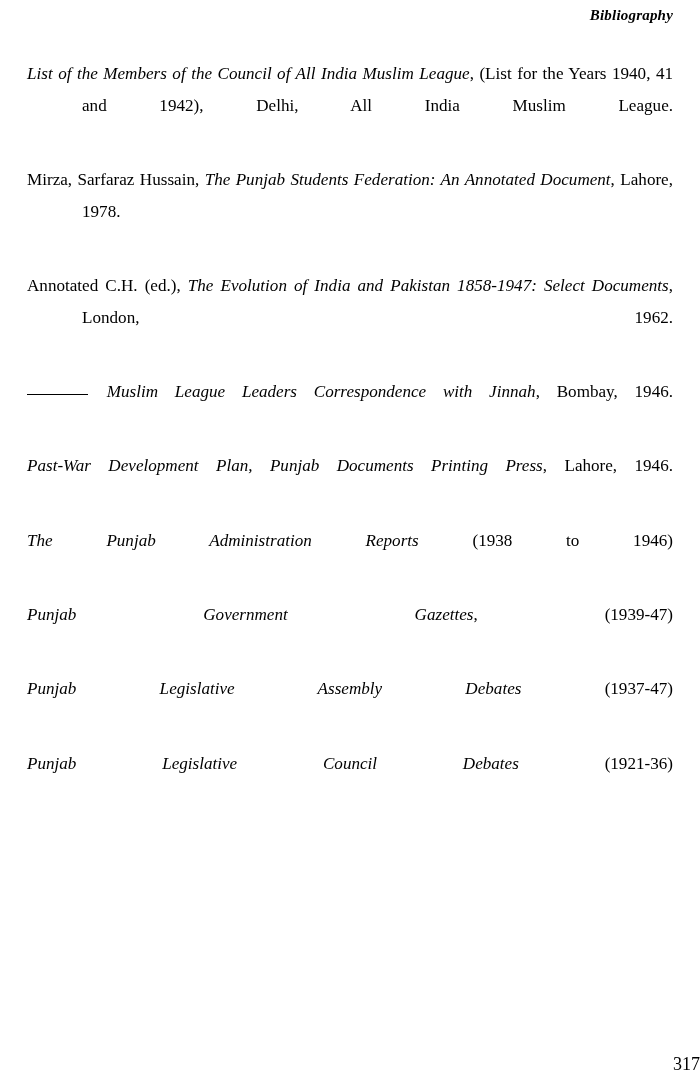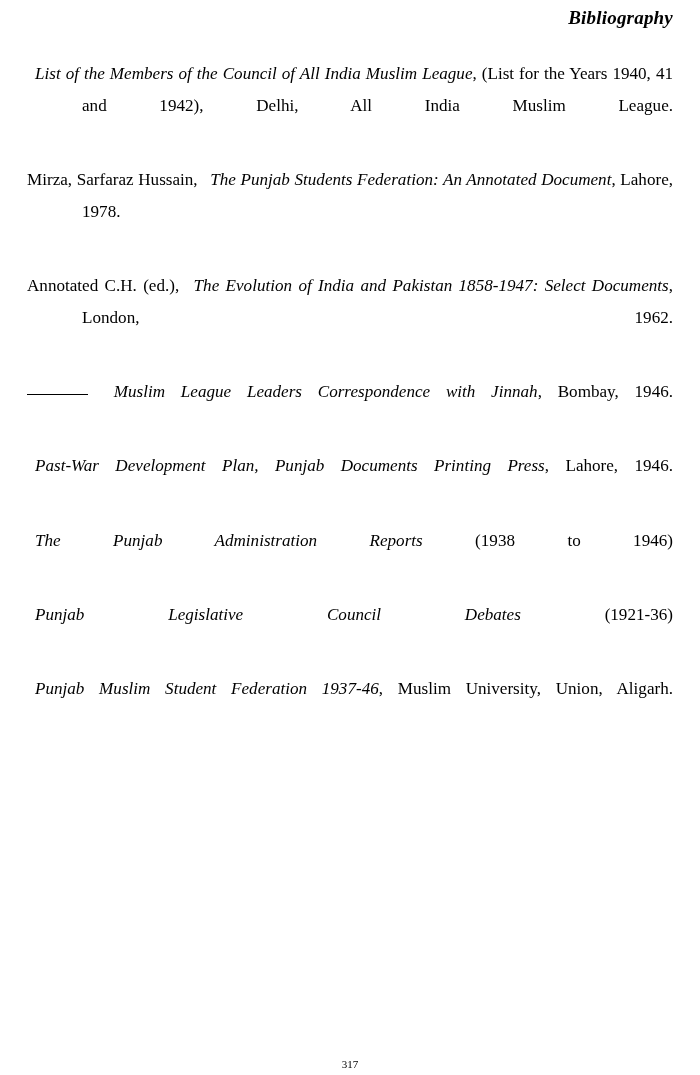--- a/index.html
+++ b/index.html
@@ -21,21 +21,21 @@
   .page {
     position: absolute;
     inset: 0;
   }
 
   
   .running-head {
     position: absolute;
     top: 7px;
     right: 27px;
-    font-size: 19px;
+    font-size: 15px;
     font-weight: bold;
     font-style: italic;
     letter-spacing: 0.2px;
     white-space: nowrap;
   }
 
   
   .biblio {
     position: absolute;
     left: 27px;
@@ -59,59 +59,59 @@
 
   
   .entry::after {
     content: "";
     display: inline-block;
     width: 100%;
   }
 
   i, .it {
     font-style: italic;
-    margin-left: 8px;
   }
   .rm {
     font-style: normal;
   }
 
   
   .author-rule {
     display: inline-block;
     width: 61px;
     border-bottom: 1.4px solid #000;
     vertical-align: 2px;
     margin-right: 2px;
   }
 
   
   .folio {
     position: absolute;
     left: 0;
     right: 0;
     top: 1054px;
-    text-align: center;
-    font-size: 11px;
+    text-align: right;
+    font-size: 18px;
     line-height: 20px;
   }
 </style>
 </head>
 <body>
 
 <div class="page">
 
   <div class="running-head">Bibliography</div>
 
   <div class="biblio">
       <p class="entry"><i>List of the Members of the Council of All India Muslim League</i><span class="rm">, (List for the Years 1940, 41 and 1942), Delhi, All India Muslim League.</span></p>
       <p class="entry"><span class="rm">Mirza, Sarfaraz Hussain, </span><i>The Punjab Students Federation: An Annotated Document</i><span class="rm">, Lahore, 1978.</span></p>
       <p class="entry"><span class="rm">Annotated C.H. (ed.), </span><i>The Evolution of India and Pakistan 1858-1947: Select Documents</i><span class="rm">, London, 1962.</span></p>
       <p class="entry"><span class="author-rule"></span> <i>Muslim League Leaders Correspondence with Jinnah</i><span class="rm">, Bombay, 1946.</span></p>
       <p class="entry"><i>Past-War Development Plan, Punjab Documents Printing Press</i><span class="rm">, Lahore, 1946.</span></p>
       <p class="entry"><i>The Punjab Administration Reports</i><span class="rm"> (1938 to 1946)</span></p>
+      <p class="entry"><i>Punjab Government Gazettes</i><span class="rm">, (1939-47)</span></p>
+      <p class="entry"><i>Punjab Legislative Assembly Debates</i><span class="rm"> (1937-47)</span></p>
       <p class="entry"><i>Punjab Legislative Council Debates</i><span class="rm"> (1921-36)</span></p>
-      <p class="entry"><i>Punjab Muslim Student Federation 1937-46</i><span class="rm">, Muslim University, Union, Aligarh.</span></p>
     </div>
 
   <div class="folio">317</div>
 
 </div>
 
 </body></html>

